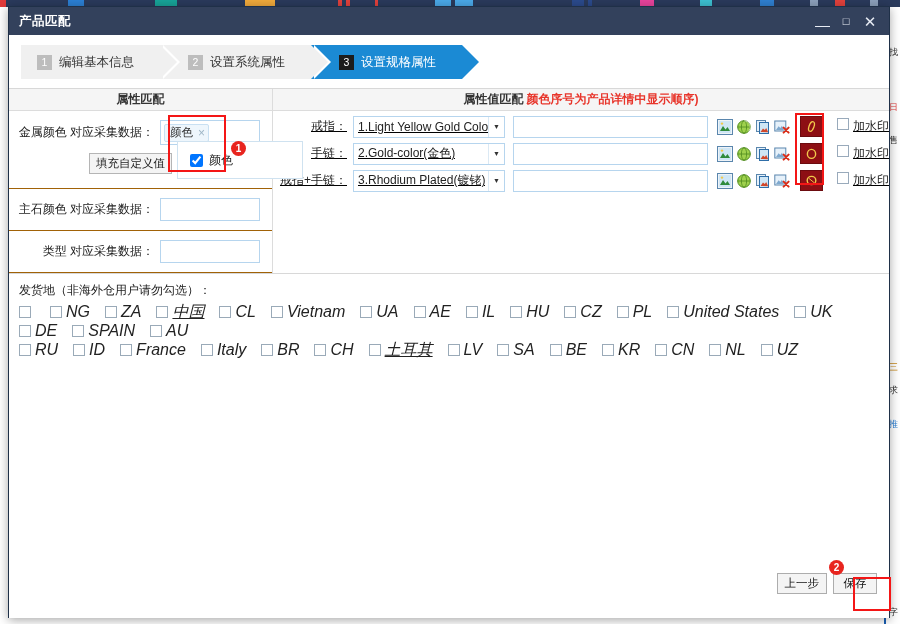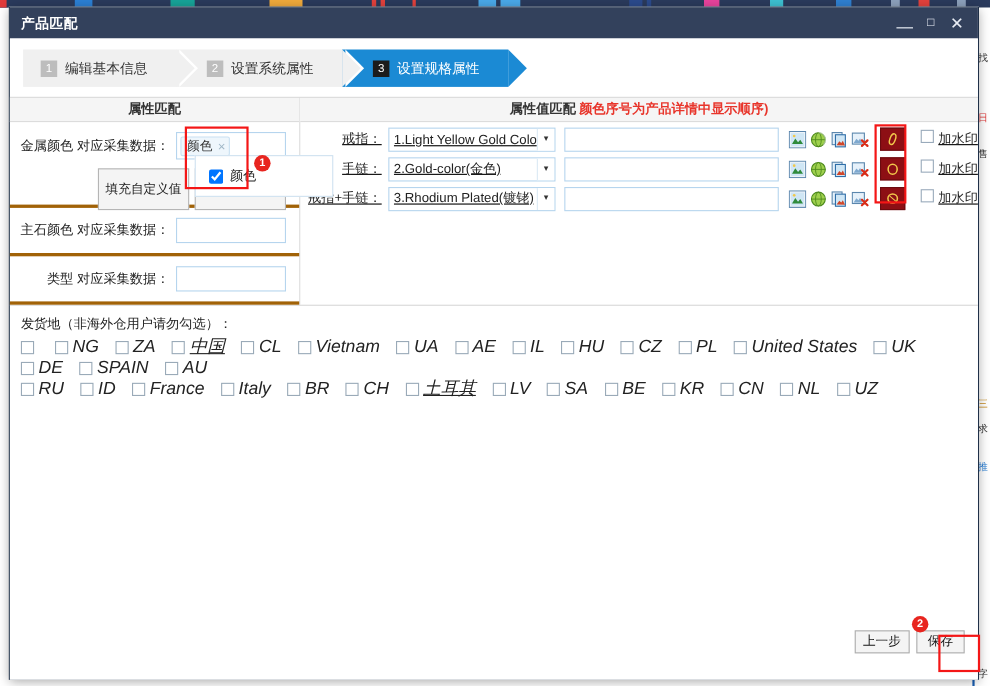--- a/index.html
+++ b/index.html
@@ -72,21 +72,21 @@
   .panes { display: flex; border-top: 1px solid #d8d8d8; border-bottom: 1px solid #d8d8d8; }
   .pane-left { width: 286px; border-right: 1px solid #dcdcdc; }
   .pane-right { flex: 1; }
   .pane-head {
     height: 22px; background: #f5f5f5; border-bottom: 1px solid #dcdcdc;
     display: flex; align-items: center; justify-content: center;
     font-size: 12px; color: #333; font-weight: bold;
   }
   .pane-head .redpart { color: #e8352b; font-weight: bold; margin-left: 3px; }
 
-  .lrow { border-bottom: 3px solid #a16207; padding: 9px 12px 9px 4px; position: relative; }
+  .lrow { border-bottom: 1px solid #a16207; padding: 9px 12px 9px 4px; position: relative; }
   .lrow.tall { height: 78px; }
   .lrow-line { display: flex; align-items: center; justify-content: flex-end; }
   .lrow-label { font-size: 12px; color: #222; white-space: nowrap; margin-right: 6px; }
   .inp {
     height: 23px; border: 1px solid #b6d5ee; background: #fff;
     font-size: 12px; padding: 0 4px; outline: none; color: #222;
   }
   .inp.w100 { width: 100px; }
 
   .tagbox {
@@ -95,21 +95,21 @@
   }
   .tag {
     display: inline-flex; align-items: center; background: #eef6fc;
     border: 1px solid #c9e0f2; height: 18px; padding: 0 3px 0 5px;
     font-size: 11.5px; color: #333; border-radius: 2px;
   }
   .tag .x { color: #9fb6c6; margin-left: 5px; font-size: 12px; cursor: pointer; }
 
   .btnrow { display: flex; justify-content: flex-end; gap: 5px; margin-top: 8px; padding-right: 0; }
   .sbtn {
-    height: 38px; padding: 0 6px; font-size: 11.5px; background: #f4f4f4;
+    height: 21px; padding: 0 6px; font-size: 11.5px; background: #f4f4f4;
     border: 1px solid #b5b5b5; color: #222; cursor: pointer; line-height: 19px;
   }
 
   
   .tagpop {
     position: absolute; left: 168px; top: 30px; width: 126px; height: 38px;
     background: #fff; border: 1px solid #cfe2f0; z-index: 30;
     display: flex; align-items: center; padding-left: 8px;
   }
   .tagpop .cb { width: 13px; height: 13px; margin-right: 6px; }

